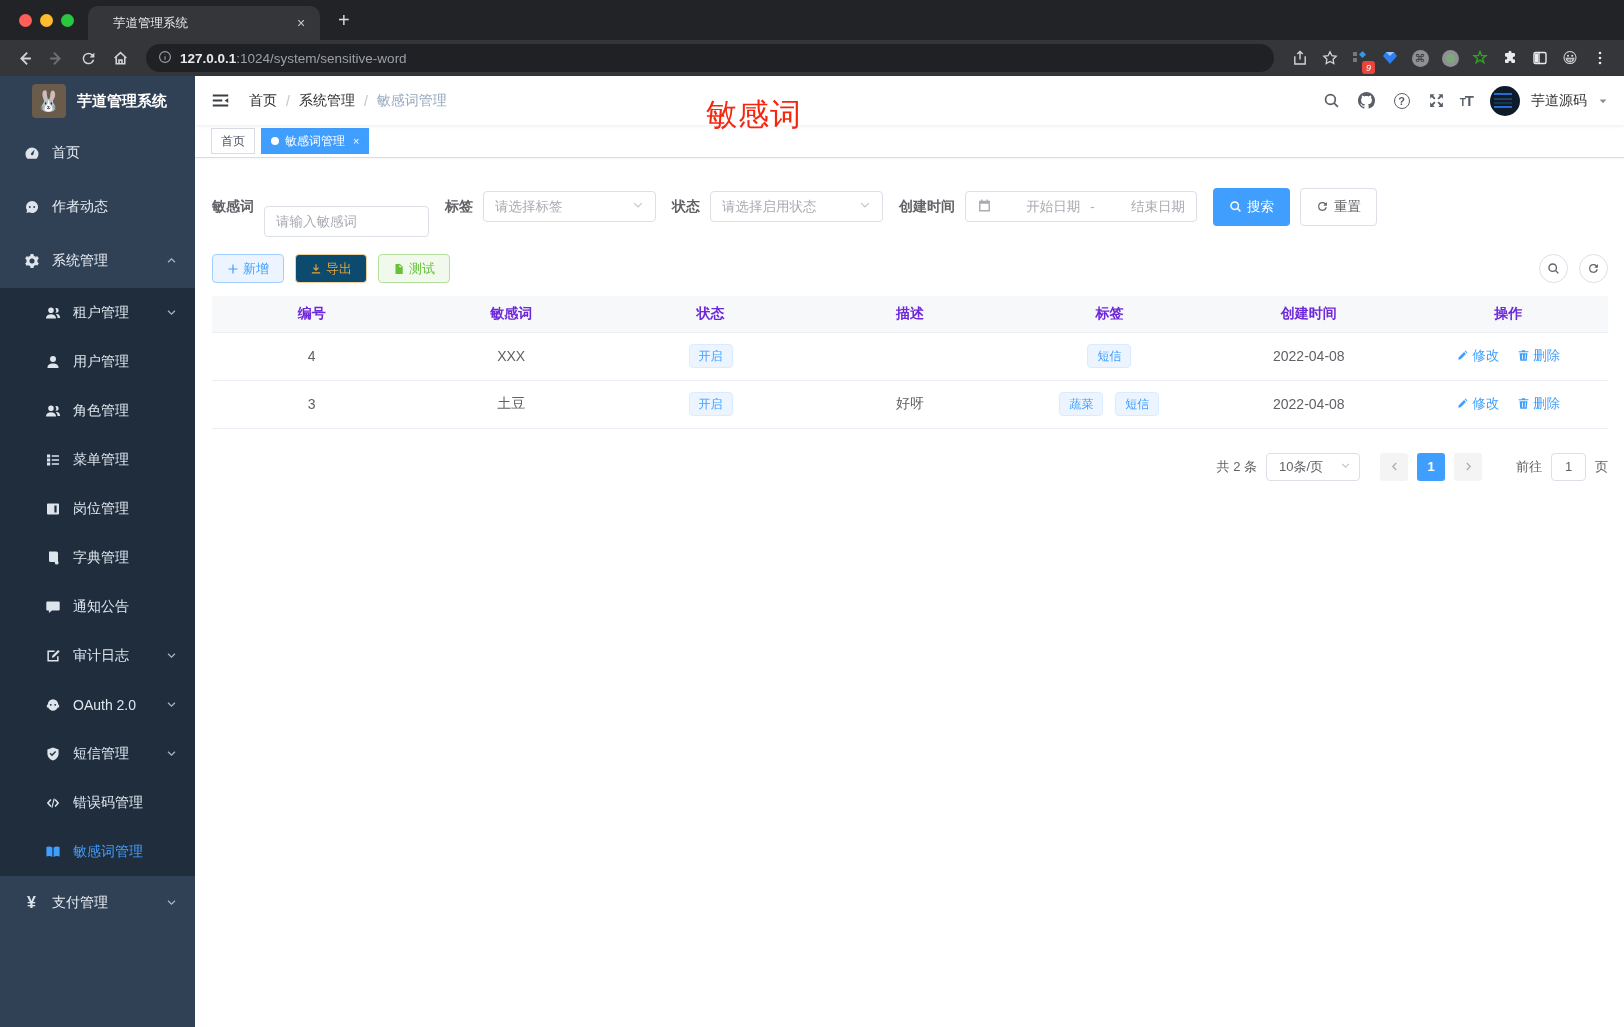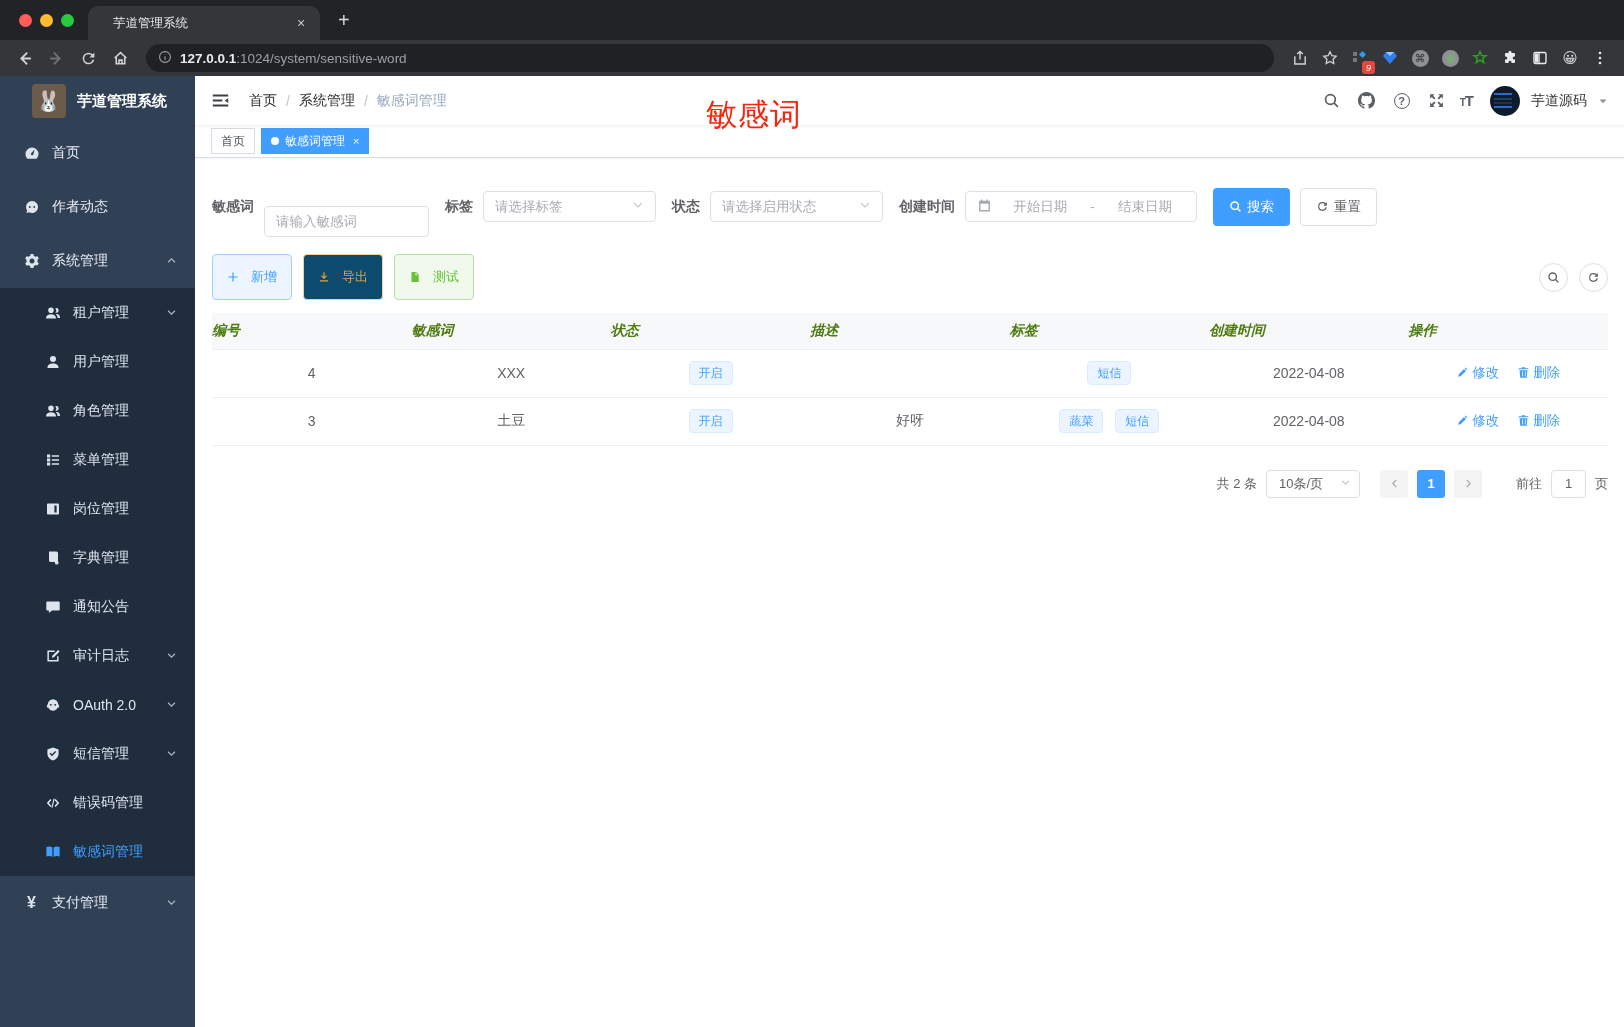--- a/index.html
+++ b/index.html
@@ -82,40 +82,40 @@
   .filters { display:flex; align-items:center; gap:10px; flex-wrap:nowrap; }
   .flabel { font-size:14px; color:#606266; font-weight:600; white-space:nowrap; margin-left:6px; }
   .flabel:first-child { margin-left:0; }
   .finput { height:31px; border:1px solid #dcdfe6; border-radius:4px; background:#fff; display:flex; align-items:center; padding:0 11px; color:#a8abb2; font-size:13.5px; gap:8px; }
   .finput input { border:none; outline:none; width:100%; font-size:13.5px; color:#606266; background:transparent; }
   .finput input::placeholder { color:#a8abb2; }
   .w165 { width:165px;margin-top:30px; } .w173 { width:173px; } .w230 { width:232px; }
   .fchev { margin-left:auto; color:#c0c4cc; } .fchev svg { width:12px; height:12px; }
   .calic { color:#a8abb2; } .calic svg { width:15px; height:15px; }
   .rangesep { color:#a8abb2; padding:0 2px; }
-  .rtext { flex:1; text-align:center; }
+  .rtext { flex:1; text-align:right; }
   .btn { height:38px; border-radius:4px; font-size:13.5px; display:inline-flex; align-items:center; justify-content:center; gap:5px; padding:0 15px; cursor:pointer; border:1px solid transparent; white-space:nowrap; }
   .btn svg { width:13px; height:13px; }
   .btn-primary { background:#409eff; color:#fff; margin-left:6px; }
   .btn-default { background:#fff; color:#606266; border-color:#dcdfe6; }
 
   
   .actions { display:flex; align-items:center; gap:11px; margin-top:17px; }
-  .btn-sm { height:46px; padding:0 14px; font-size:13px; border-radius:4px; display:inline-flex; align-items:center; gap:12px; cursor:pointer; border:1px solid; }
+  .btn-sm { height:29px; padding:0 14px; font-size:13px; border-radius:4px; display:inline-flex; align-items:center; gap:4px; cursor:pointer; border:1px solid; }
   .btn-sm svg { width:12px; height:12px; }
   .b-blue { background:#ecf5ff; border-color:#a0cfff; color:#409eff; }
   .b-yellow { background:#0c4a6e; border-color:#f3d19e; color:#e6a23c; }
   .b-green { background:#f0f9eb; border-color:#b3e19d; color:#67c23a; }
   .rightcircs { margin-left:auto; display:flex; gap:11px; }
   .circbtn { width:29px; height:29px; border-radius:50%; border:1px solid #dcdfe6; background:#fff; color:#5f6368; display:flex; align-items:center; justify-content:center; cursor:pointer; }
   .circbtn svg { width:13px; height:13px; }
 
   
   table { width:100%; border-collapse:collapse; table-layout:fixed; margin-top:13px; }
-  th { background:#f7f8fa; color:#4d7c0f; font-size:14px; font-weight:600; height:36px; text-align:left; border-bottom:1px solid #ebeef5;font-style:italic; }
+  th { background:#f7f8fa; color:#6d28d9; font-size:14px; font-weight:600; height:36px; text-align:center; border-bottom:1px solid #ebeef5; }
   td { height:48px; text-align:center; font-size:14px; color:#606266; border-bottom:1px solid #ebeef5; }
   .eltag { display:inline-flex; align-items:center; height:24px; padding:0 9px; background:#ecf5ff; border:1px solid #d9ecff; border-radius:4px; color:#409eff; font-size:12px; margin:0 4px; }
   .oplink { color:#409eff; font-size:13.5px; display:inline-flex; align-items:center; gap:3px; cursor:pointer; margin:0 7px; }
   .oplink svg { width:13px; height:13px; }
 
   
   .pager { display:flex; align-items:center; justify-content:flex-end; margin-top:24px; gap:9px; font-size:13px; color:#606266; }
   .psel { width:94px; height:28px; border:1px solid #dcdfe6; border-radius:4px; display:flex; align-items:center; padding:0 8px 0 12px; color:#606266; }
   .psel .fchev svg { width:11px; height:11px; }
   .pbtn { min-width:28px; height:28px; border-radius:3px; background:#f4f4f5; display:flex; align-items:center; justify-content:center; color:#a8abb2; cursor:pointer; }

